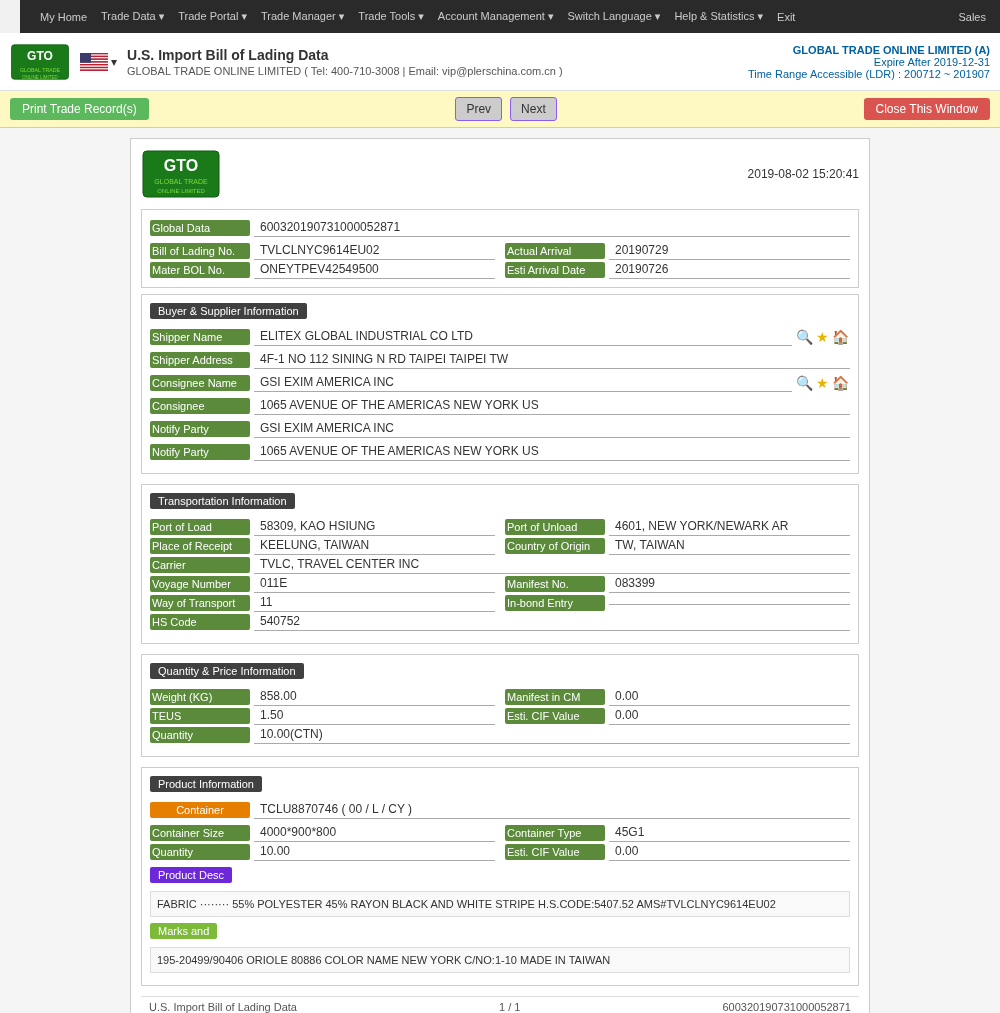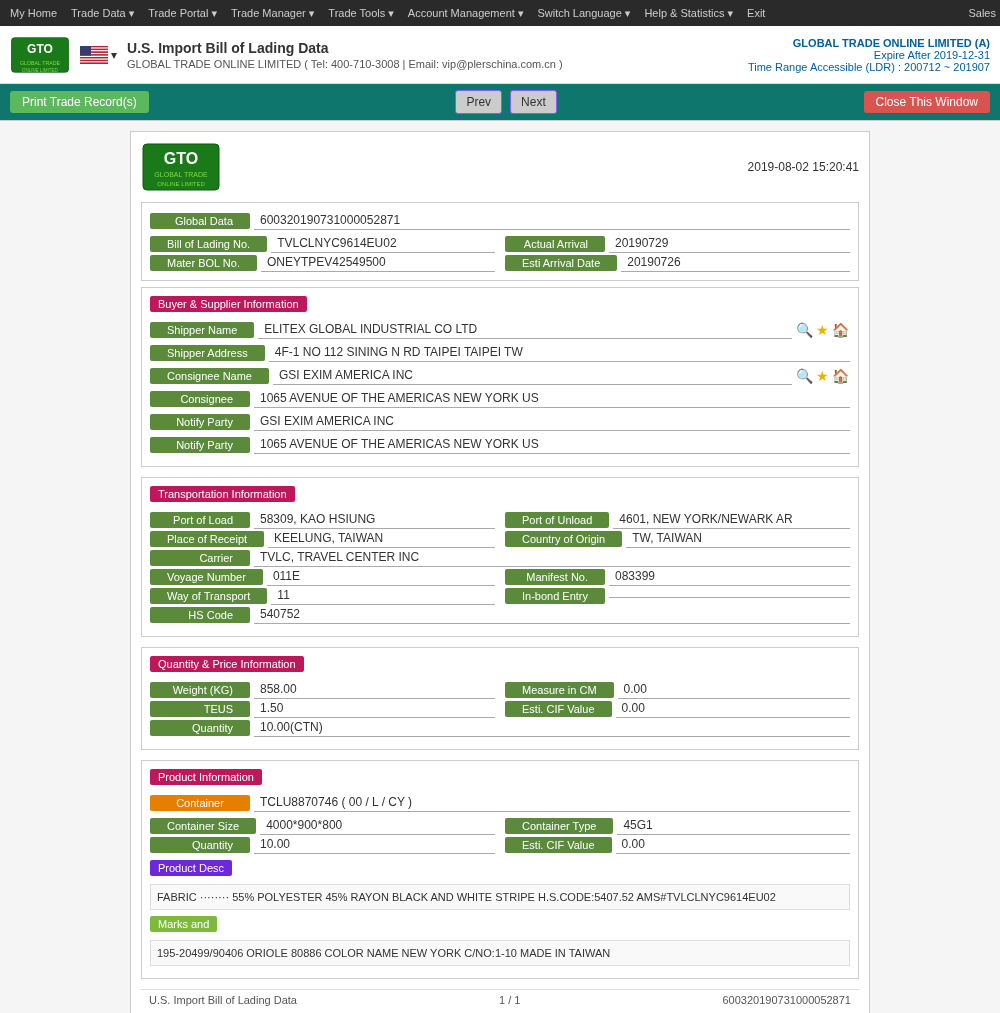--- a/index.html
+++ b/index.html
@@ -1,57 +1,57 @@
 <!DOCTYPE html>
 <html><head>
   <meta charset="utf-8">
   <style>
     * { box-sizing: border-box; margin: 0; padding: 0; }
     body { font-family: Arial, sans-serif; font-size: 12px; background: #f0f0f0; color: #333; }
 
     
-    .top-nav { background: #2a2a2a; color: #ccc; display: flex; align-items: center; justify-content: space-between; padding: 0 4px; height: 26px; font-size: 11px; }
+    .top-nav { background: #2a2a2a; color: #ccc; display: flex; align-items: center; justify-content: space-between; padding: 0 14px; height: 33px; font-size: 11px; margin-left: 20px; }
     .top-nav-left { display: flex; gap: 2px; align-items: center; }
     .top-nav-item { padding: 2px 6px; cursor: pointer; color: #ccc; }
     .top-nav-right { color: #ccc; font-size: 11px; }
 
     
     .header-bar { background: #fff; border-bottom: 1px solid #ddd; display: flex; align-items: center; padding: 4px 10px; height: 58px; }
     .logo-box { display: flex; align-items: center; margin-right: 10px; }
     .logo-svg { width: 60px; height: 40px; }
     .flag-box { display: flex; align-items: center; margin-right: 10px; }
     .header-info { flex: 1; }
     .header-title { font-size: 14px; font-weight: bold; color: #333; }
     .header-sub { font-size: 11px; color: #555; margin-top: 2px; }
     .header-right { text-align: right; font-size: 11px; color: #0060a0; }
     .header-right .company { font-weight: bold; color: #0060a0; }
 
     
-    .action-bar { background: #0f766e; padding: 6px 10px; display: flex; align-items: center; justify-content: space-between; border-bottom: 1px solid #ccc; }
+    .action-bar { background: #fef9c3; padding: 6px 10px; display: flex; align-items: center; justify-content: space-between; border-bottom: 1px solid #ccc; }
     .btn-green { background: #5cb85c; color: #fff; border: none; padding: 4px 12px; cursor: pointer; border-radius: 3px; font-size: 12px; }
     .btn-red { background: #d9534f; color: #fff; border: none; padding: 4px 12px; cursor: pointer; border-radius: 3px; font-size: 12px; }
     .btn-gray { background: #ccc; color: #333; border: 1px solid #8b5cf6; padding: 4px 10px; cursor: pointer; border-radius: 3px; font-size: 12px; margin: 0 2px; }
     .nav-btns { display: flex; gap: 4px; }
 
     
     .main-content { padding: 10px; background: #f5f5f5; min-height: 860px; }
     .record-box { background: #fff; border: 1px solid #ccc; padding: 10px; max-width: 740px; margin: 0 auto; }
 
     
     .record-header { display: flex; justify-content: space-between; align-items: center; margin-bottom: 10px; }
     .record-logo { display: flex; align-items: center; }
     .record-timestamp { font-size: 12px; color: #333; }
 
     
     .section { border: 1px solid #ccc; margin-bottom: 10px; padding: 8px; }
-    .section-label { background: #be185d; color: #fff; display: inline-block; padding: 2px 8px; font-size: 11px; margin-bottom: 8px; border-radius: 2px; }
+    .section-label { background: #404040; color: #fff; display: inline-block; padding: 2px 8px; font-size: 11px; margin-bottom: 8px; border-radius: 2px; }
 
     
     .field-row { display: flex; align-items: center; margin-bottom: 4px; flex-wrap: wrap; gap: 4px; }
-    .field-label { background: #5a8a3a; color: #fff; padding: 2px 17px; font-size: 11px; border-radius: 2px; min-width: 100px; text-align: right; white-space: nowrap; flex-shrink: 0; }
+    .field-label { background: #5a8a3a; color: #fff; padding: 2px 2px; font-size: 11px; border-radius: 2px; min-width: 100px; text-align: left; white-space: nowrap; flex-shrink: 0; }
     .field-label-orange { background: #e67e00; color: #fff; padding: 2px 6px; font-size: 11px; border-radius: 2px; min-width: 100px; text-align: center; white-space: nowrap; }
     .field-value { border-bottom: 1px solid #aaa; padding: 2px 6px; font-size: 12px; min-width: 150px; flex: 1; color: #333; }
     .field-pair { display: flex; align-items: center; gap: 4px; flex: 1; }
 
     
     .two-col { display: flex; gap: 10px; }
     .two-col .field-pair { flex: 1; }
 
     
     .icon-search { display: inline-block; width: 16px; height: 16px; cursor: pointer; color: #888; font-size: 14px; }
@@ -263,21 +263,21 @@
     </div>
 
     <div class="section">
       <span class="section-label">Quantity &amp; Price Information</span>
       <div class="two-col">
         <div class="field-pair">
           <span class="field-label">Weight (KG)</span>
           <span class="field-value">858.00</span>
         </div>
         <div class="field-pair">
-          <span class="field-label">Measure in CM</span>
+          <span class="field-label">Manifest in CM</span>
           <span class="field-value">0.00</span>
         </div>
       </div>
       <div class="two-col">
         <div class="field-pair">
           <span class="field-label">TEUS</span>
           <span class="field-value">1.50</span>
         </div>
         <div class="field-pair">
           <span class="field-label">Esti. CIF Value</span>

